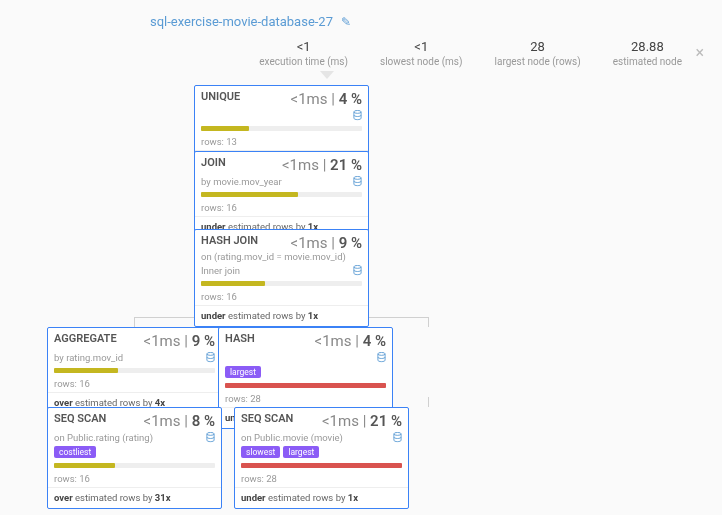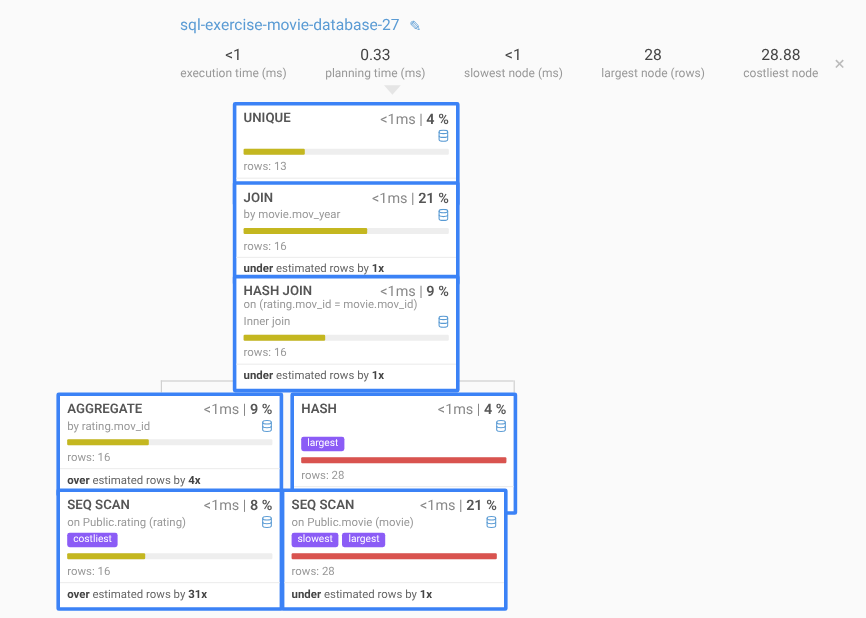--- a/index.html
+++ b/index.html
@@ -7,24 +7,24 @@
 .title-row{display:flex;align-items:flex-end;gap:8px;padding:14px 0 4px 150px}
 .title{color:#5a9bd4;font-size:13px}
 .pencil{color:#5a9bd4;font-size:12px}
 .metrics{display:flex;gap:32px;justify-content:flex-end;padding:6px 40px 18px 0;position:relative}
 .metric{text-align:center}
 .mv{font-size:13px;color:#444}
 .ml{font-size:10px;color:#999;margin-top:2px}
 .close{color:#bbb;font-size:16px;position:absolute;right:18px;top:10px}
 .arrow-down{position:absolute;left:320px;top:38px;width:0;height:0;border-left:7px solid transparent;border-right:7px solid transparent;border-top:8px solid #e5e5e5}
 .canvas{position:relative;width:722px;height:430px}
-.node{position:absolute;width:189px;background:#fff;border:3px solid #3b82f6;border-radius:2px;font-size:10px}
+.node{position:absolute;width:175px;background:#fff;border:1px solid #3b82f6;border-radius:2px;font-size:10px}
 .nhead{display:flex;justify-content:space-between;align-items:flex-start;padding:4px 6px 2px}
 .ntitle{font-weight:600;font-size:11px;color:#555}
-.nmeta{font-size:12px;color:#888}
+.nmeta{font-size:15px;color:#888}
 .nmeta b{color:#555;font-weight:600}
 .nsub{padding:0 6px 3px;color:#999;font-size:9.5px;display:flex;justify-content:space-between;align-items:flex-start}
 .dbicon{width:9px;height:11px;display:inline-block}
 .dbicon svg{width:100%;height:100%}
 .bar{height:5px;margin:2px 6px;background:#eee;border-radius:1px;position:relative}
 .barf{height:100%;border-radius:1px}
 .y{background:#c4b720}
 .r{background:#d9534f}
 .rows{padding:3px 6px;color:#999;font-size:9.5px}
 .est{padding:4px 6px 5px;border-top:1px solid #eee;color:#666;font-size:9.5px}
@@ -40,34 +40,30 @@
   <span class="title">sql-exercise-movie-database-27</span>
   <span class="pencil">✎</span>
 </div>
 
 <div class="metrics">
   <div class="metric">
       <div class="mv">&lt;1</div>
       <div class="ml">execution time (ms)</div>
     </div>
   <div class="metric">
-      <div class="mv">0.33</div>
-      <div class="ml">planning time (ms)</div>
-    </div>
-  <div class="metric">
       <div class="mv">&lt;1</div>
       <div class="ml">slowest node (ms)</div>
     </div>
   <div class="metric">
       <div class="mv">28</div>
       <div class="ml">largest node (rows)</div>
     </div>
   <div class="metric">
       <div class="mv">28.88</div>
-      <div class="ml">costliest node</div>
+      <div class="ml">estimated node</div>
     </div>
   <span class="close">×</span>
   <div class="arrow-down"></div>
 </div>
 
 <div class="canvas">
 
   <div class="conn" style="left:281px;top:56px;width:1px;height:10px"></div>
   <div class="conn" style="left:281px;top:134px;width:1px;height:10px"></div>
   <div class="conn" style="left:281px;top:224px;width:1px;height:8px"></div>
@@ -149,21 +145,21 @@
             <path d="M1 2v7c0 .9 1.8 1.6 4 1.6s4-.7 4-1.6V2" fill="none" stroke="#5a9bd4" stroke-width="1"></path>
             <path d="M1 5.5c0 .9 1.8 1.6 4 1.6s4-.7 4-1.6" fill="none" stroke="#5a9bd4" stroke-width="1"></path>
           </svg></span>
       </div>
       <div class="bar">
         <div class="barf y" style="width:40%"></div>
       </div>
       <div class="rows">rows: 16</div>
       <div class="est"><b>over</b> estimated rows by <b>4x</b></div>
     </div>
-  <div class="node" style="left:242px;top:242px">
+  <div class="node" style="left:218px;top:242px">
       <div class="nhead">
         <span class="ntitle">HASH</span>
         <span class="nmeta">&lt;1ms | <b>4 %</b></span>
       </div>
       <div class="nsub">
         <span></span>
         <span class="dbicon"><svg viewBox="0 0 10 12">
             <ellipse cx="5" cy="2" rx="4" ry="1.6" fill="none" stroke="#5a9bd4" stroke-width="1"></ellipse>
             <path d="M1 2v7c0 .9 1.8 1.6 4 1.6s4-.7 4-1.6V2" fill="none" stroke="#5a9bd4" stroke-width="1"></path>
             <path d="M1 5.5c0 .9 1.8 1.6 4 1.6s4-.7 4-1.6" fill="none" stroke="#5a9bd4" stroke-width="1"></path>

